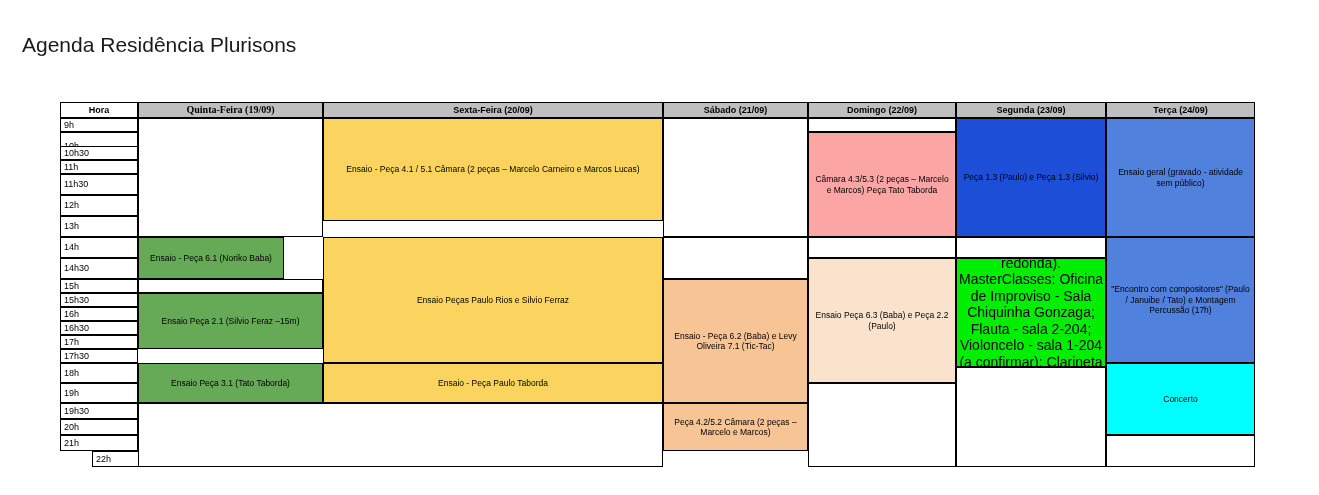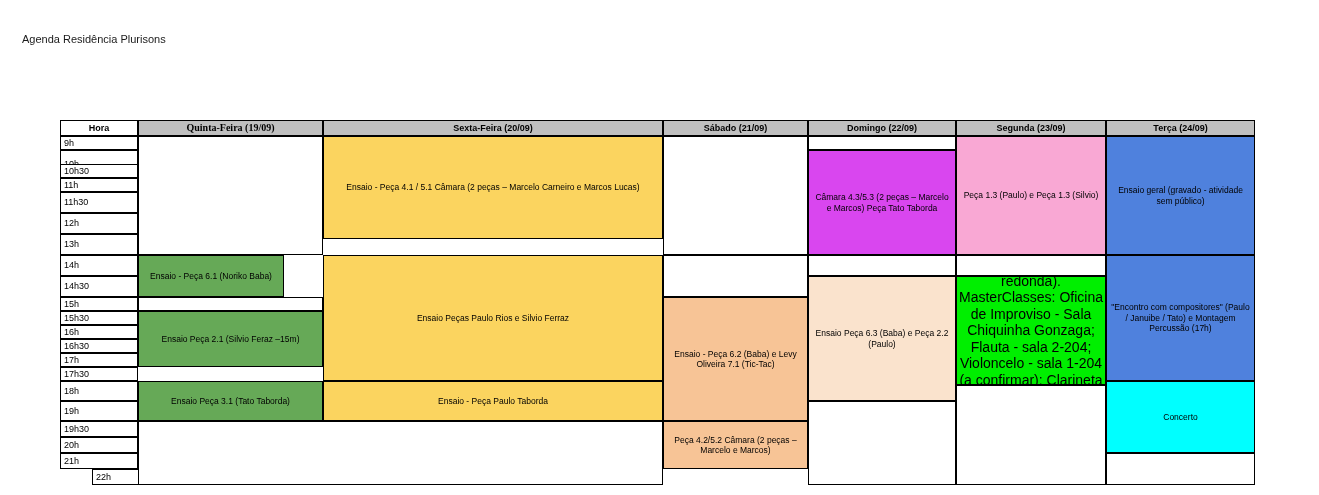--- a/index.html
+++ b/index.html
@@ -11,35 +11,35 @@
     width: 1319px;
     height: 495px;
     font-family: "Liberation Sans", sans-serif;
     position: relative;
     overflow: hidden;
   }
   #page-title {
     position: absolute;
     left: 22px;
     top: 33px;
-    font-size: 11px;
+    font-size: 21px;
     color: #1a1a1a;
     font-family: "Liberation Sans", sans-serif;
     white-space: nowrap;
   }
   #schedule {
     position: absolute;
     left: 60px;
     top: 102px;
     width: 1195px;
     height: 370px;
   }
   .grid {
     position: absolute;
-    left: 0; top: 18px;
+    left: 0; top: 0;
     width: 100%;
     height: 100%;
   }
   
   .hdr {
     position: absolute;
     top: 0;
     height: 16px;
     box-sizing: border-box;
     border: 1px solid #000000;
@@ -201,29 +201,29 @@
     </div>
 
     <div class="event" style="left:603px;top:177px;width:145px;height:124px;background:#f7c496;">
       <span class="event-text">Ensaio - Peça 6.2 (Baba) e Levy Oliveira 7.1 (Tic-Tac)</span>
     </div>
 
     <div class="event" style="left:603px;top:301px;width:145px;height:48px;background:#f7c496;">
       <span class="event-text">Peça 4.2/5.2 Câmara (2 peças – Marcelo e Marcos)</span>
     </div>
 
-    <div class="event" style="left:748px;top:30px;width:148px;height:105px;background:#d946ef;">
+    <div class="event" style="left:748px;top:30px;width:148px;height:105px;background:#fca5a5;">
       <span class="event-text">Câmara 4.3/5.3 (2 peças – Marcelo e Marcos) Peça Tato Taborda</span>
     </div>
 
     <div class="event" style="left:748px;top:156px;width:148px;height:125px;background:#fae3cd;">
       <span class="event-text">Ensaio Peça 6.3 (Baba) e Peça 2.2 (Paulo)</span>
     </div>
 
-    <div class="event" style="left:896px;top:16px;width:150px;height:119px;background:#f9a8d4;">
+    <div class="event" style="left:896px;top:16px;width:150px;height:119px;background:#1d4ed8;">
       <span class="event-text">Peça 1.3 (Paulo) e Peça 1.3 (Silvio)</span>
     </div>
 
     <div class="event tiny" style="left:896px;top:156px;width:150px;height:109px;background:#00ef00;">
       <span class="event-text">Masterclasses / Conferência (Mesa redonda). MasterClasses: Oficina de Improviso - Sala Chiquinha Gonzaga; Flauta - sala 2-204; Violoncelo - sala 1-204 (a confirmar); Clarineta - sala 1-202 (a confirmar)</span>
     </div>
 
     <div class="event" style="left:1046px;top:16px;width:149px;height:119px;background:#4f81dd;">
       <span class="event-text">Ensaio geral (gravado - atividade sem público)</span>
     </div>

